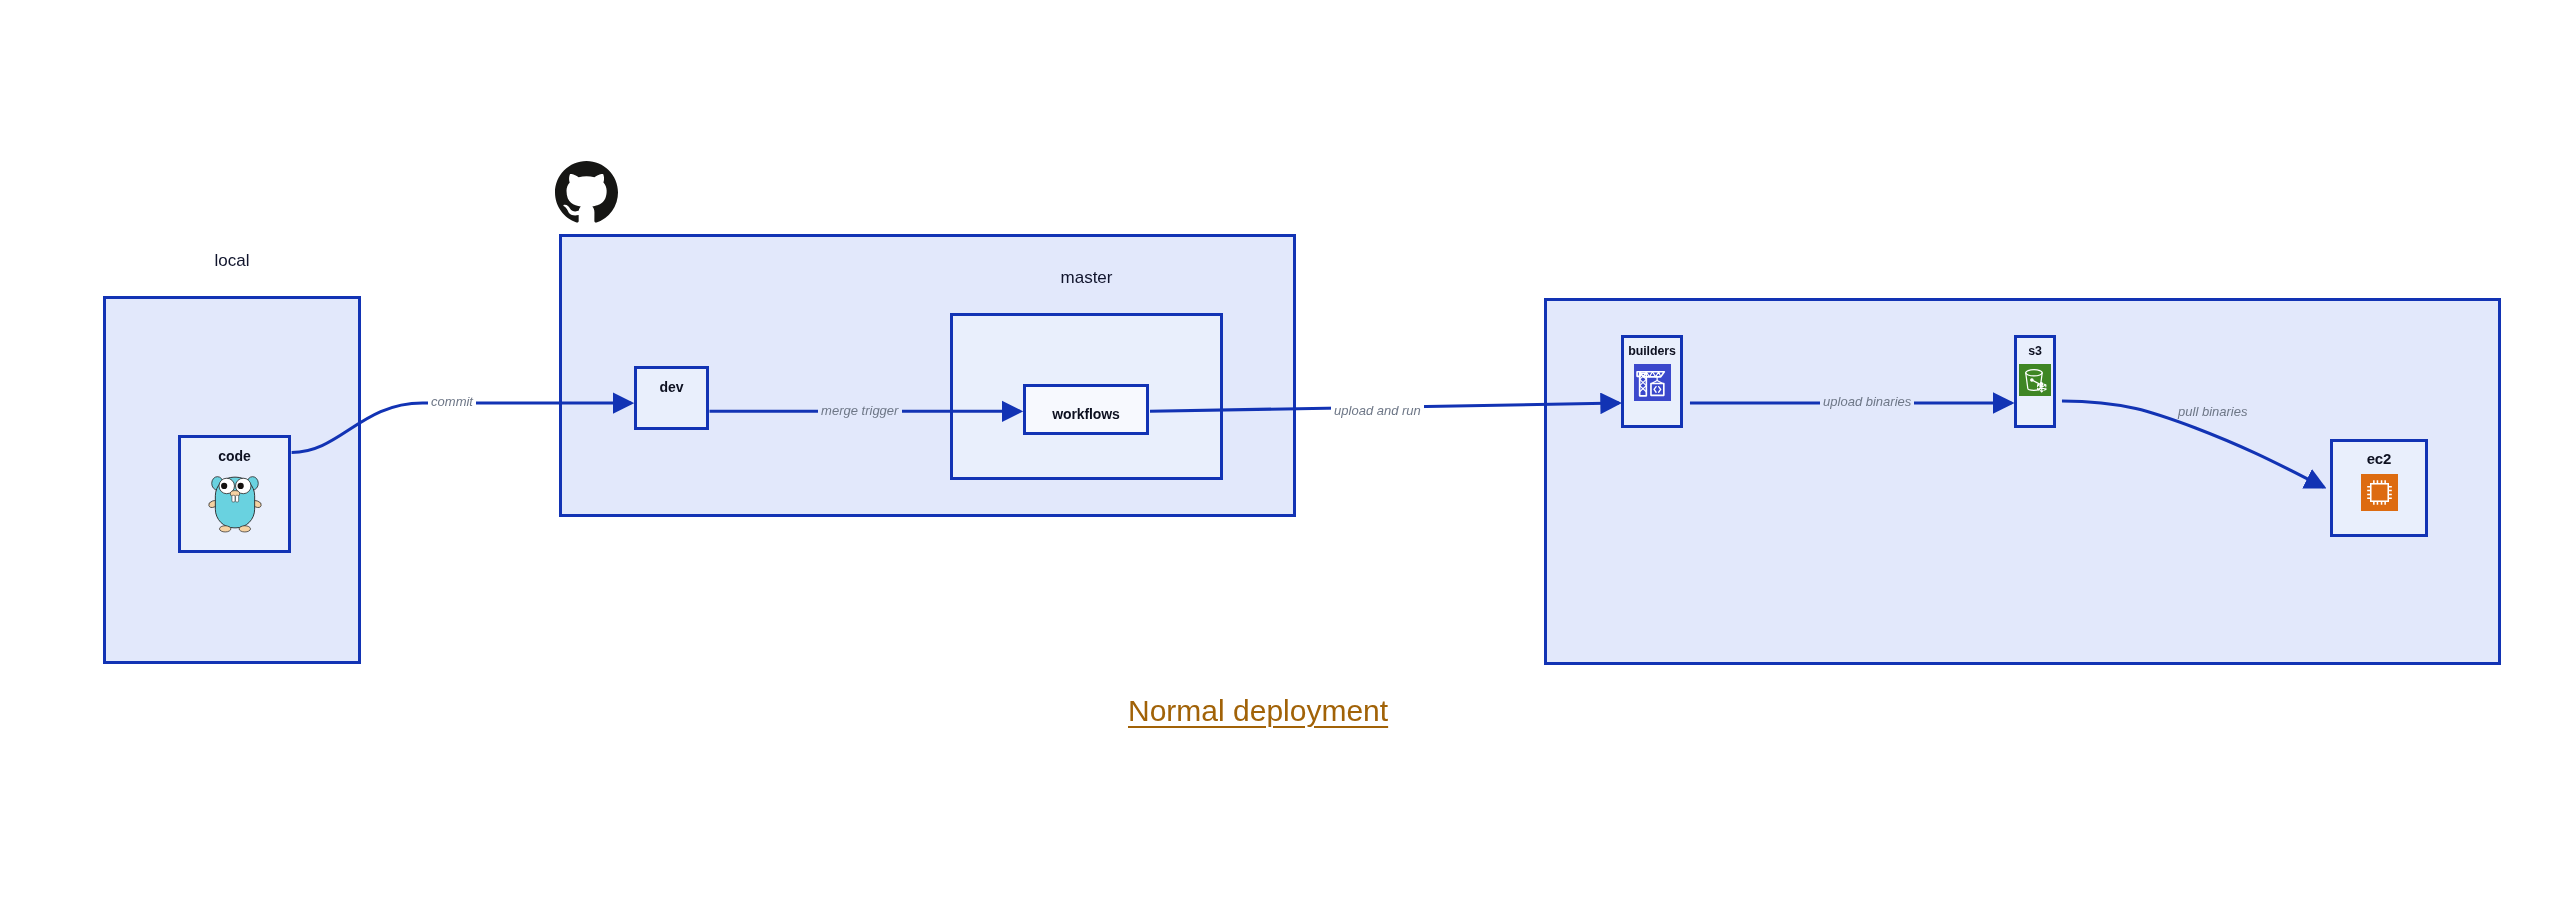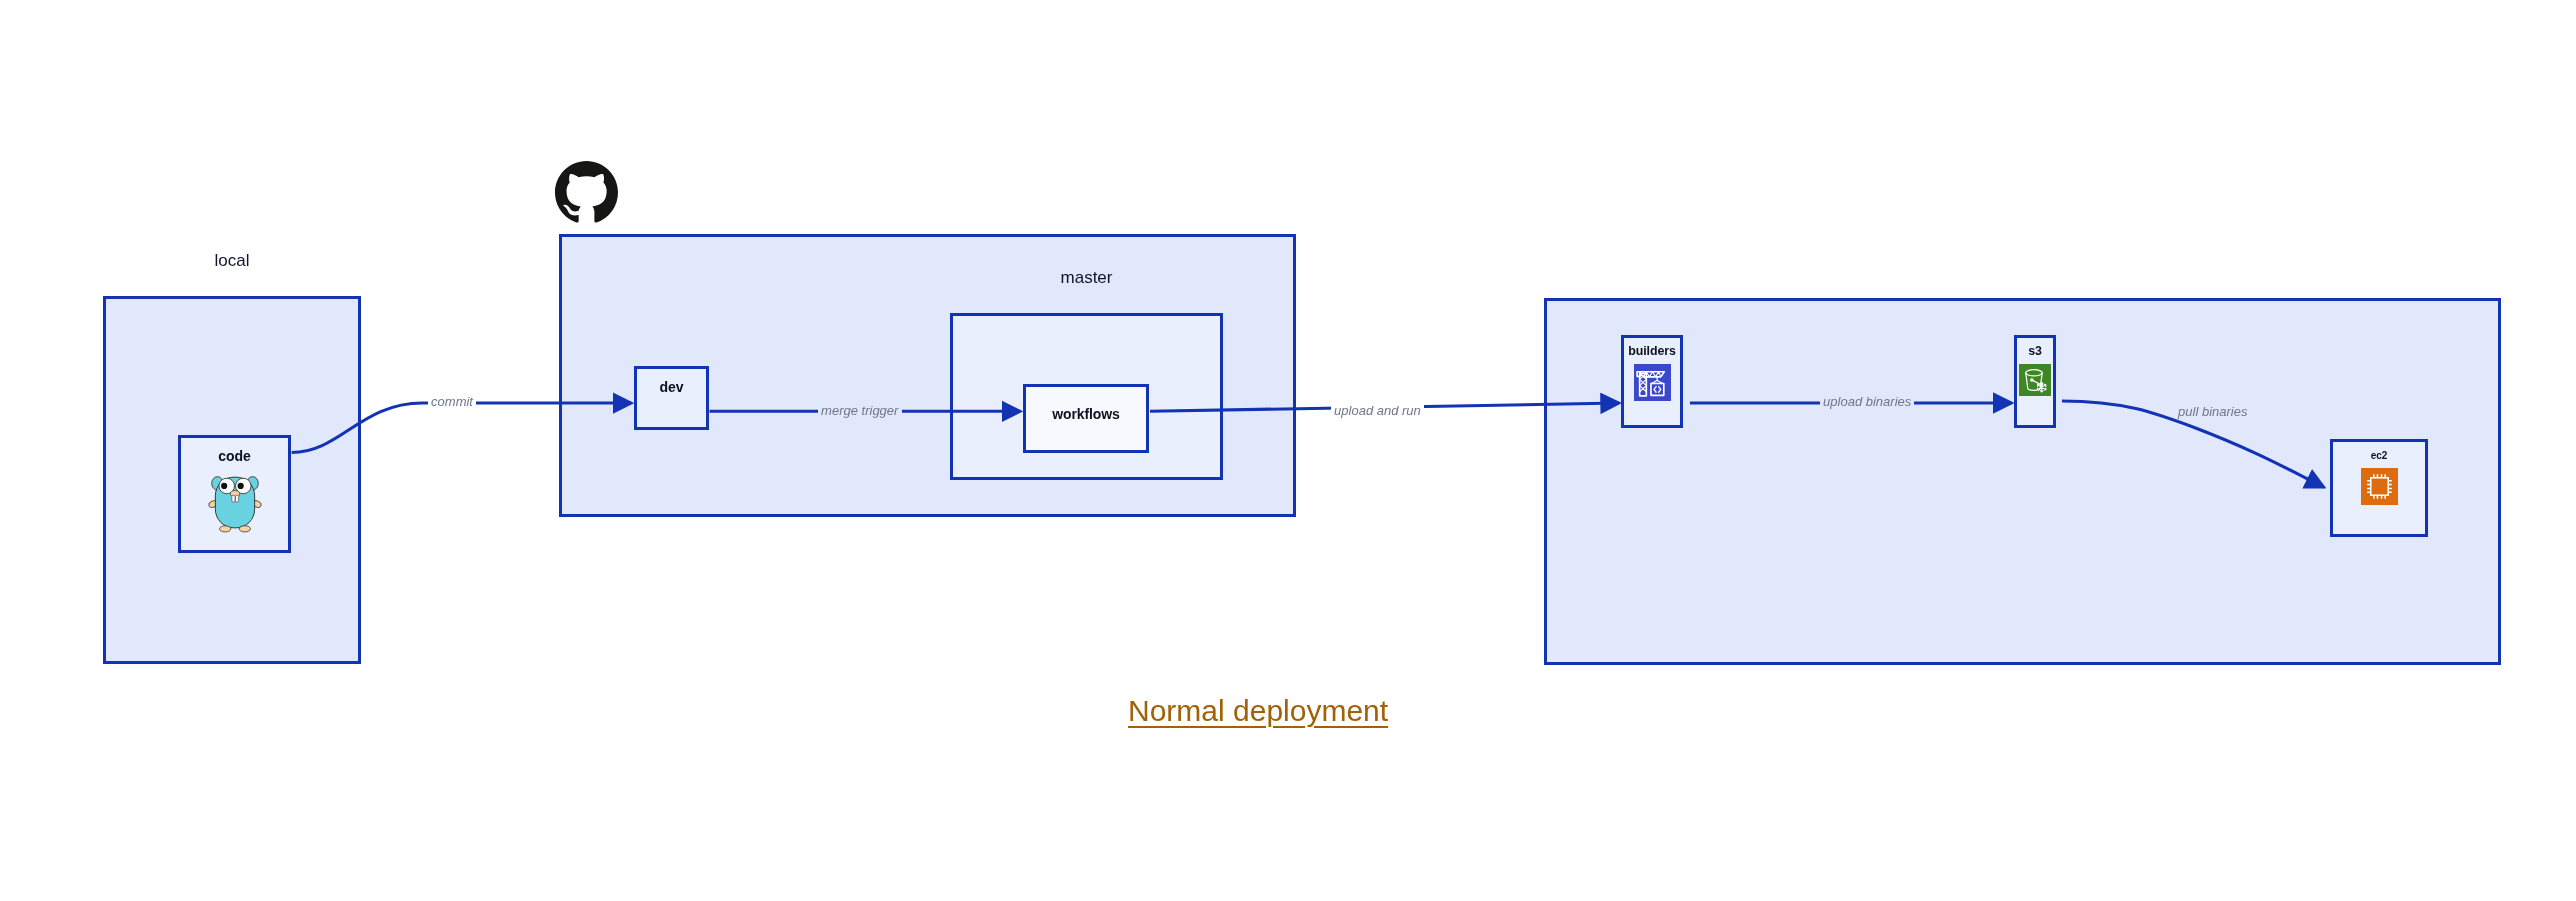--- a/index.html
+++ b/index.html
@@ -155,21 +155,21 @@
 
   <div class="group-box" style="left:559px; top:234px; width:737px; height:283px;"></div>
 
   <div class="item-box" style="left:634px; top:366px; width:75px; height:64px;">
     <div class="item-label">dev</div>
   </div>
 
   <div class="group-label" style="left:950px; top:268px; width:273px; font-size:17px;">master</div>
   <div class="group-box inner" style="left:950px; top:313px; width:273px; height:167px;"></div>
 
-  <div class="item-box light" style="left:1023px; top:384px; width:126px; height:69px;">
+  <div class="item-box light" style="left:1023px; top:384px; width:126px; height:51px;">
     <div class="item-label" style="margin-top:18.5px;">workflows</div>
   </div>
 
   <div class="group-box" style="left:1544px; top:298px; width:957px; height:367px;"></div>
 
   <div class="item-box" style="left:1621px; top:335px; width:62px; height:93px;">
     <div class="item-label" style="margin-top:6.2px; font-size:12.4px;">builders</div>
     <div class="item-icon" style="margin-top:6.2px;">
       <svg width="37" height="37" viewBox="0 0 72 72">
         <rect width="72" height="72" fill="#3b48cc"></rect>
@@ -210,21 +210,21 @@
             <path d="M-2.6 -6.6 L0 -9 L2.6 -6.6 M-2.6 6.6 L0 9 L2.6 6.6"></path>
             <path d="M-8 -1.5 L-8 -4.5 L-5.2 -5.6 M8 1.5 L8 4.5 L5.2 5.6"></path>
             <path d="M-8 1.5 L-8 4.5 L-5.2 5.6 M8 -1.5 L8 -4.5 L5.2 -5.6"></path>
           </g>
         </g>
       </svg>
     </div>
   </div>
 
   <div class="item-box" style="left:2330px; top:439px; width:98px; height:98px;">
-    <div class="item-label" style="margin-top:8.2px; font-size:10px;">ec2</div>
+    <div class="item-label" style="margin-top:8.2px; font-size:15px;">ec2</div>
     <div class="item-icon" style="margin-top:7.2px;">
       <svg width="37" height="37" viewBox="0 0 72 72">
         <rect width="72" height="72" fill="#dd6b10"></rect>
         <g fill="none" stroke="#ffffff" stroke-width="3">
           <rect x="19" y="19" width="34" height="34"></rect>
 
           <path d="M25 19 L25 12 M32 19 L32 12 M40 19 L40 12 M47 19 L47 12"></path>
 
           <path d="M25 53 L25 60 M32 53 L32 60 M40 53 L40 60 M47 53 L47 60"></path>
 

